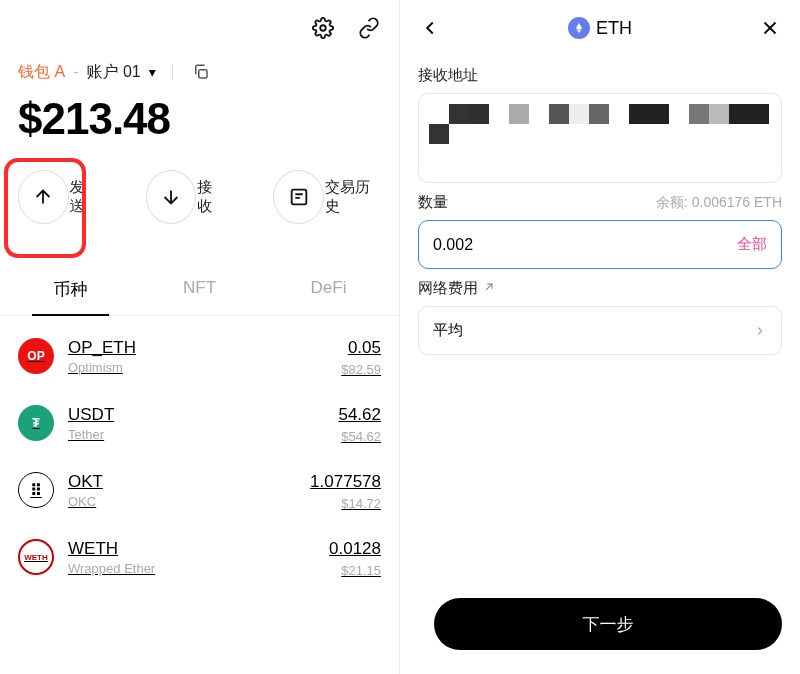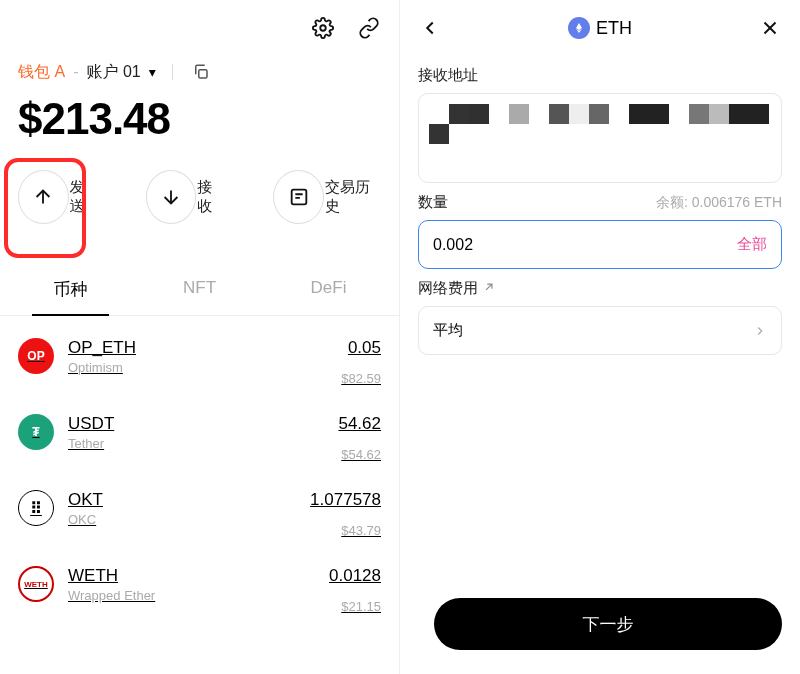--- a/index.html
+++ b/index.html
@@ -108,21 +108,21 @@
   }
   .ti-op   { background: #e11; }
   .ti-usdt { background: #1ba27a; }
   .ti-okt  { background: #fff; border: 1px solid #000; color: #000; font-size: 16px; }
   .ti-weth { background: #fff; border: 2px solid #c00; color: #c00; font-size: 8px; }
   .token-meta  { flex: 1; }
   .token-sym   { font-size: 17px; font-weight: 500; }
   .token-chain { font-size: 13px; color: #aaa; margin-top: 2px; }
   .token-right { text-align: right; }
   .token-amt   { font-size: 17px; }
-  .token-fiat  { font-size: 13px; color: #aaa; margin-top: 13px; }
+  .token-fiat  { font-size: 13px; color: #aaa; margin-top: 4px; }
 
   
   .r-topbar {
     height: 56px;
     display: flex; align-items: center; justify-content: space-between;
     padding: 16px 18px;
   }
   .r-title { display: flex; align-items: center; gap: 6px; font-size: 18px; font-weight: 500; }
   .eth-badge {
     width: 22px; height: 22px; border-radius: 50%;
@@ -273,21 +273,21 @@
       </div>
     </div>
     <div class="token-row">
       <div class="token-icon ti-okt">⠿</div>
       <div class="token-meta">
         <div class="token-sym">OKT</div>
         <div class="token-chain">OKC</div>
       </div>
       <div class="token-right">
         <div class="token-amt">1.077578</div>
-        <div class="token-fiat">$43.79</div>
+        <div class="token-fiat">$14.72</div>
       </div>
     </div>
     <div class="token-row">
       <div class="token-icon ti-weth">WETH</div>
       <div class="token-meta">
         <div class="token-sym">WETH</div>
         <div class="token-chain">Wrapped Ether</div>
       </div>
       <div class="token-right">
         <div class="token-amt">0.0128</div>

